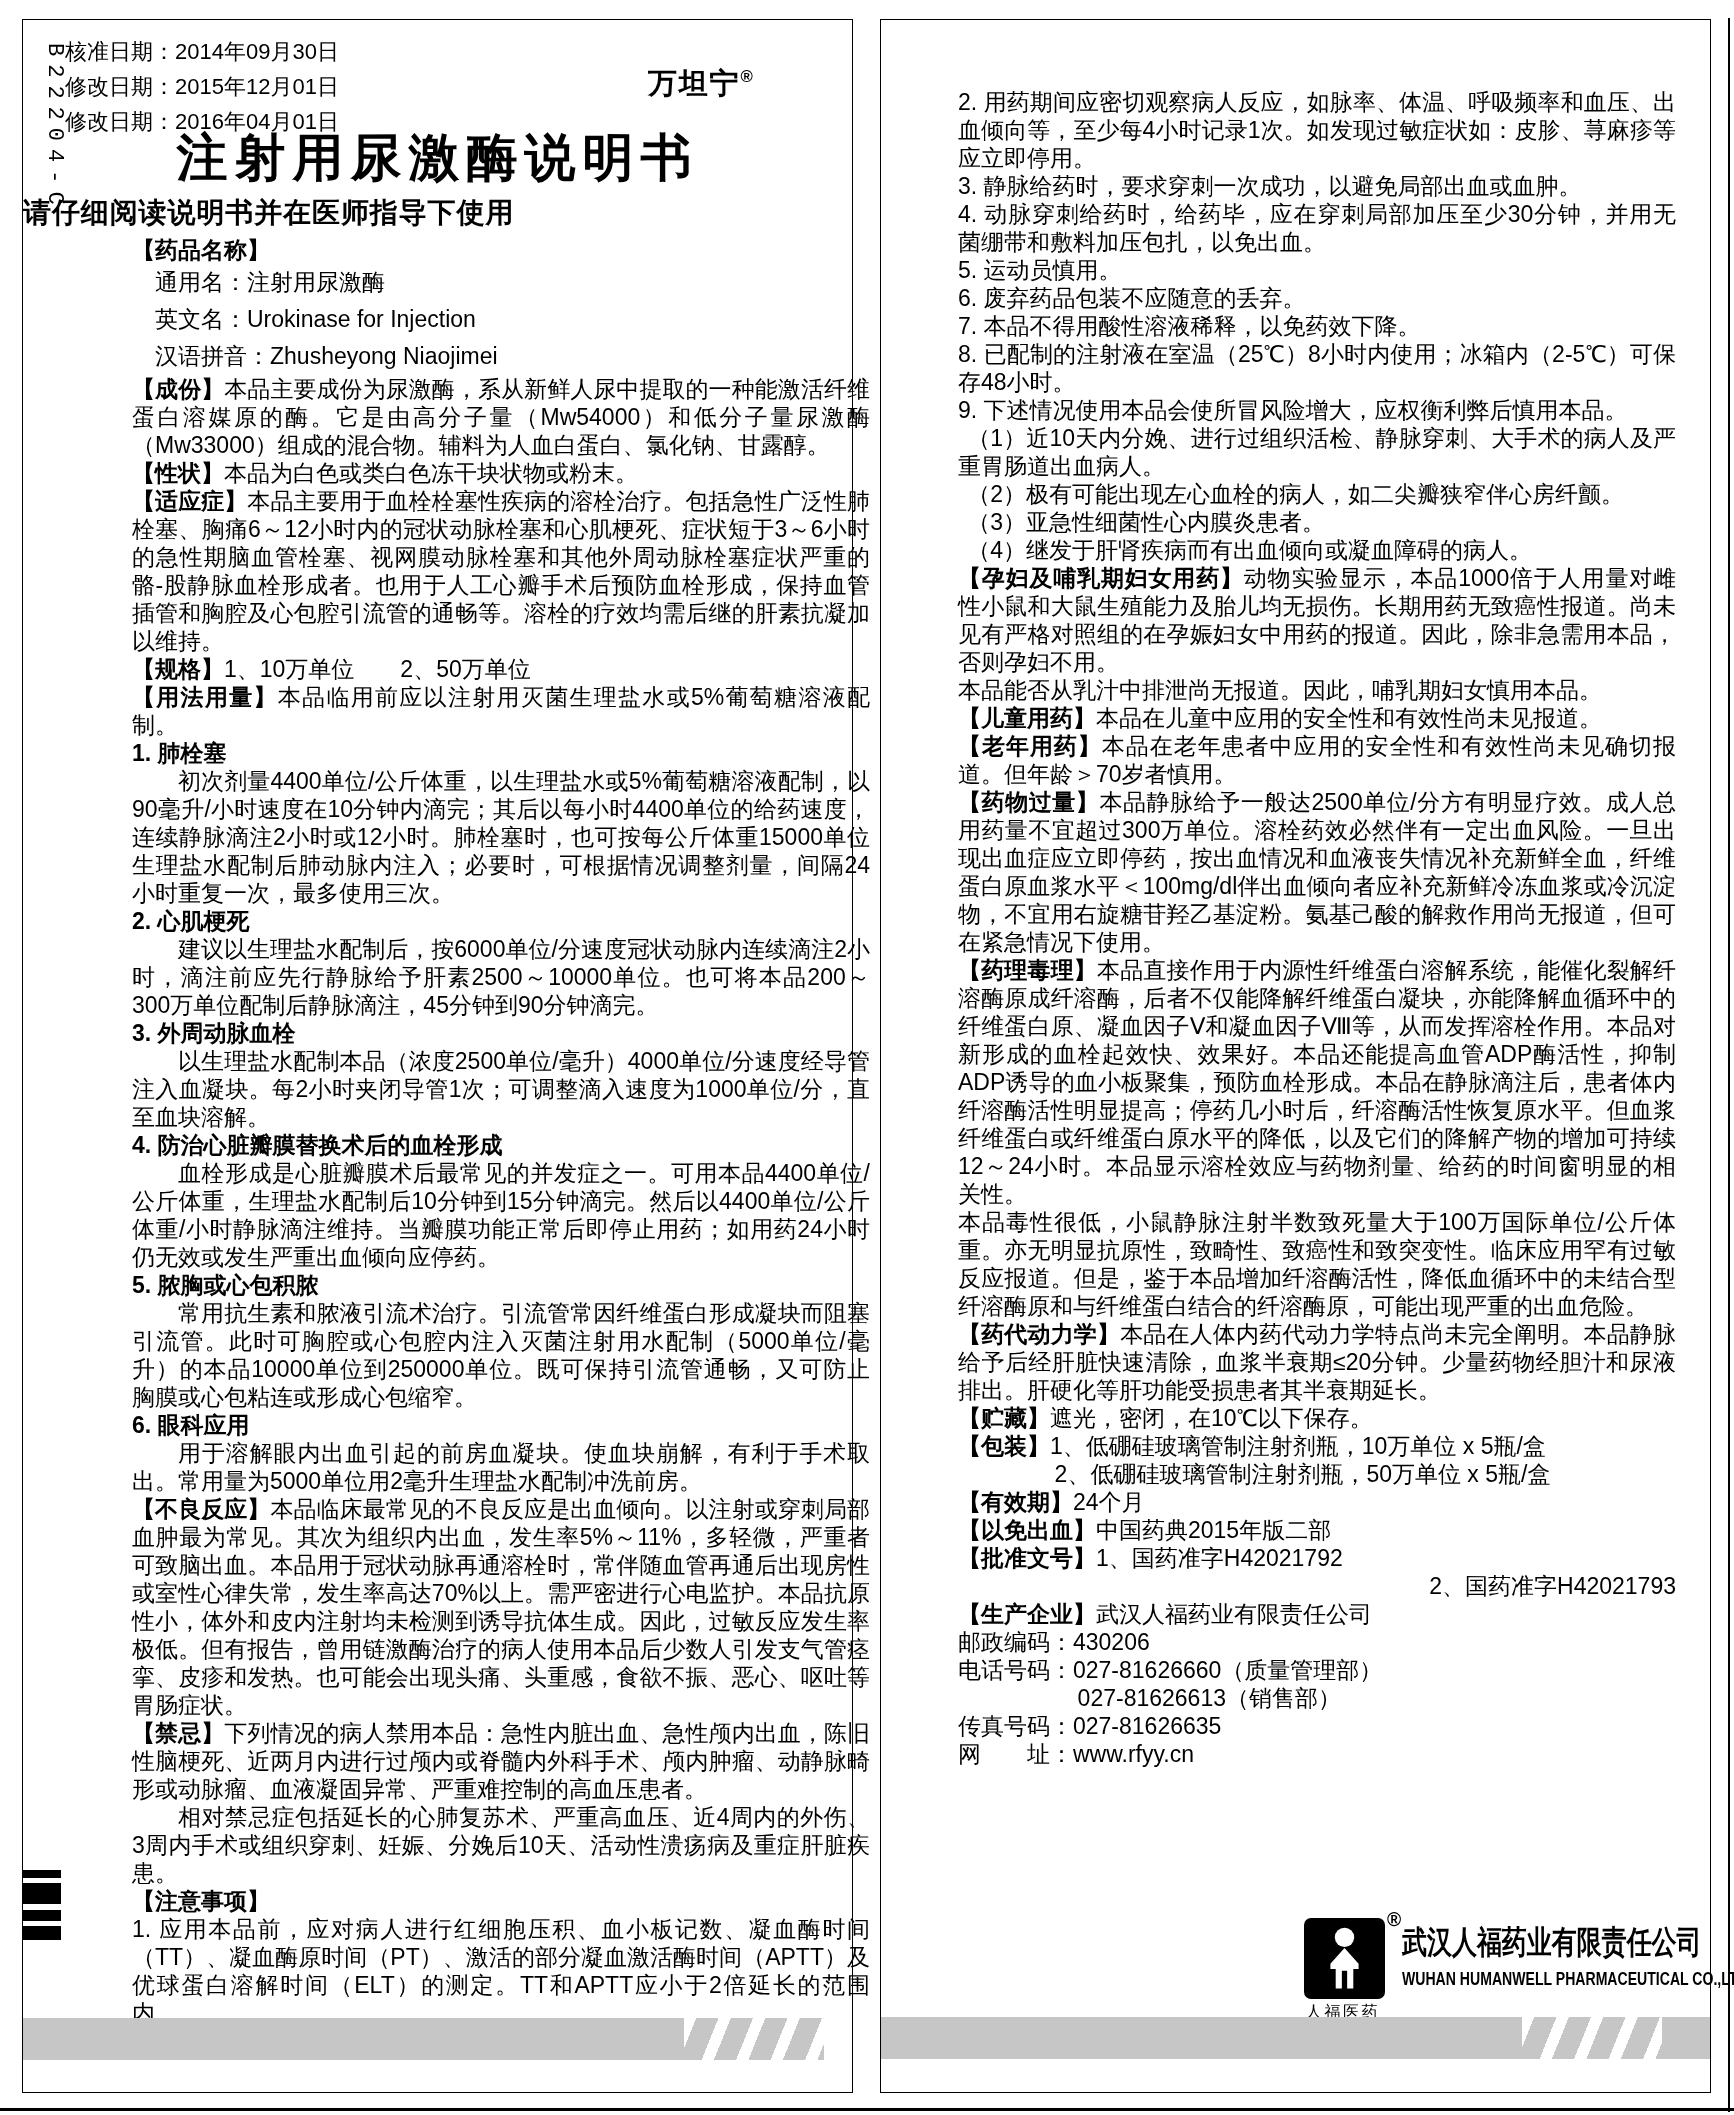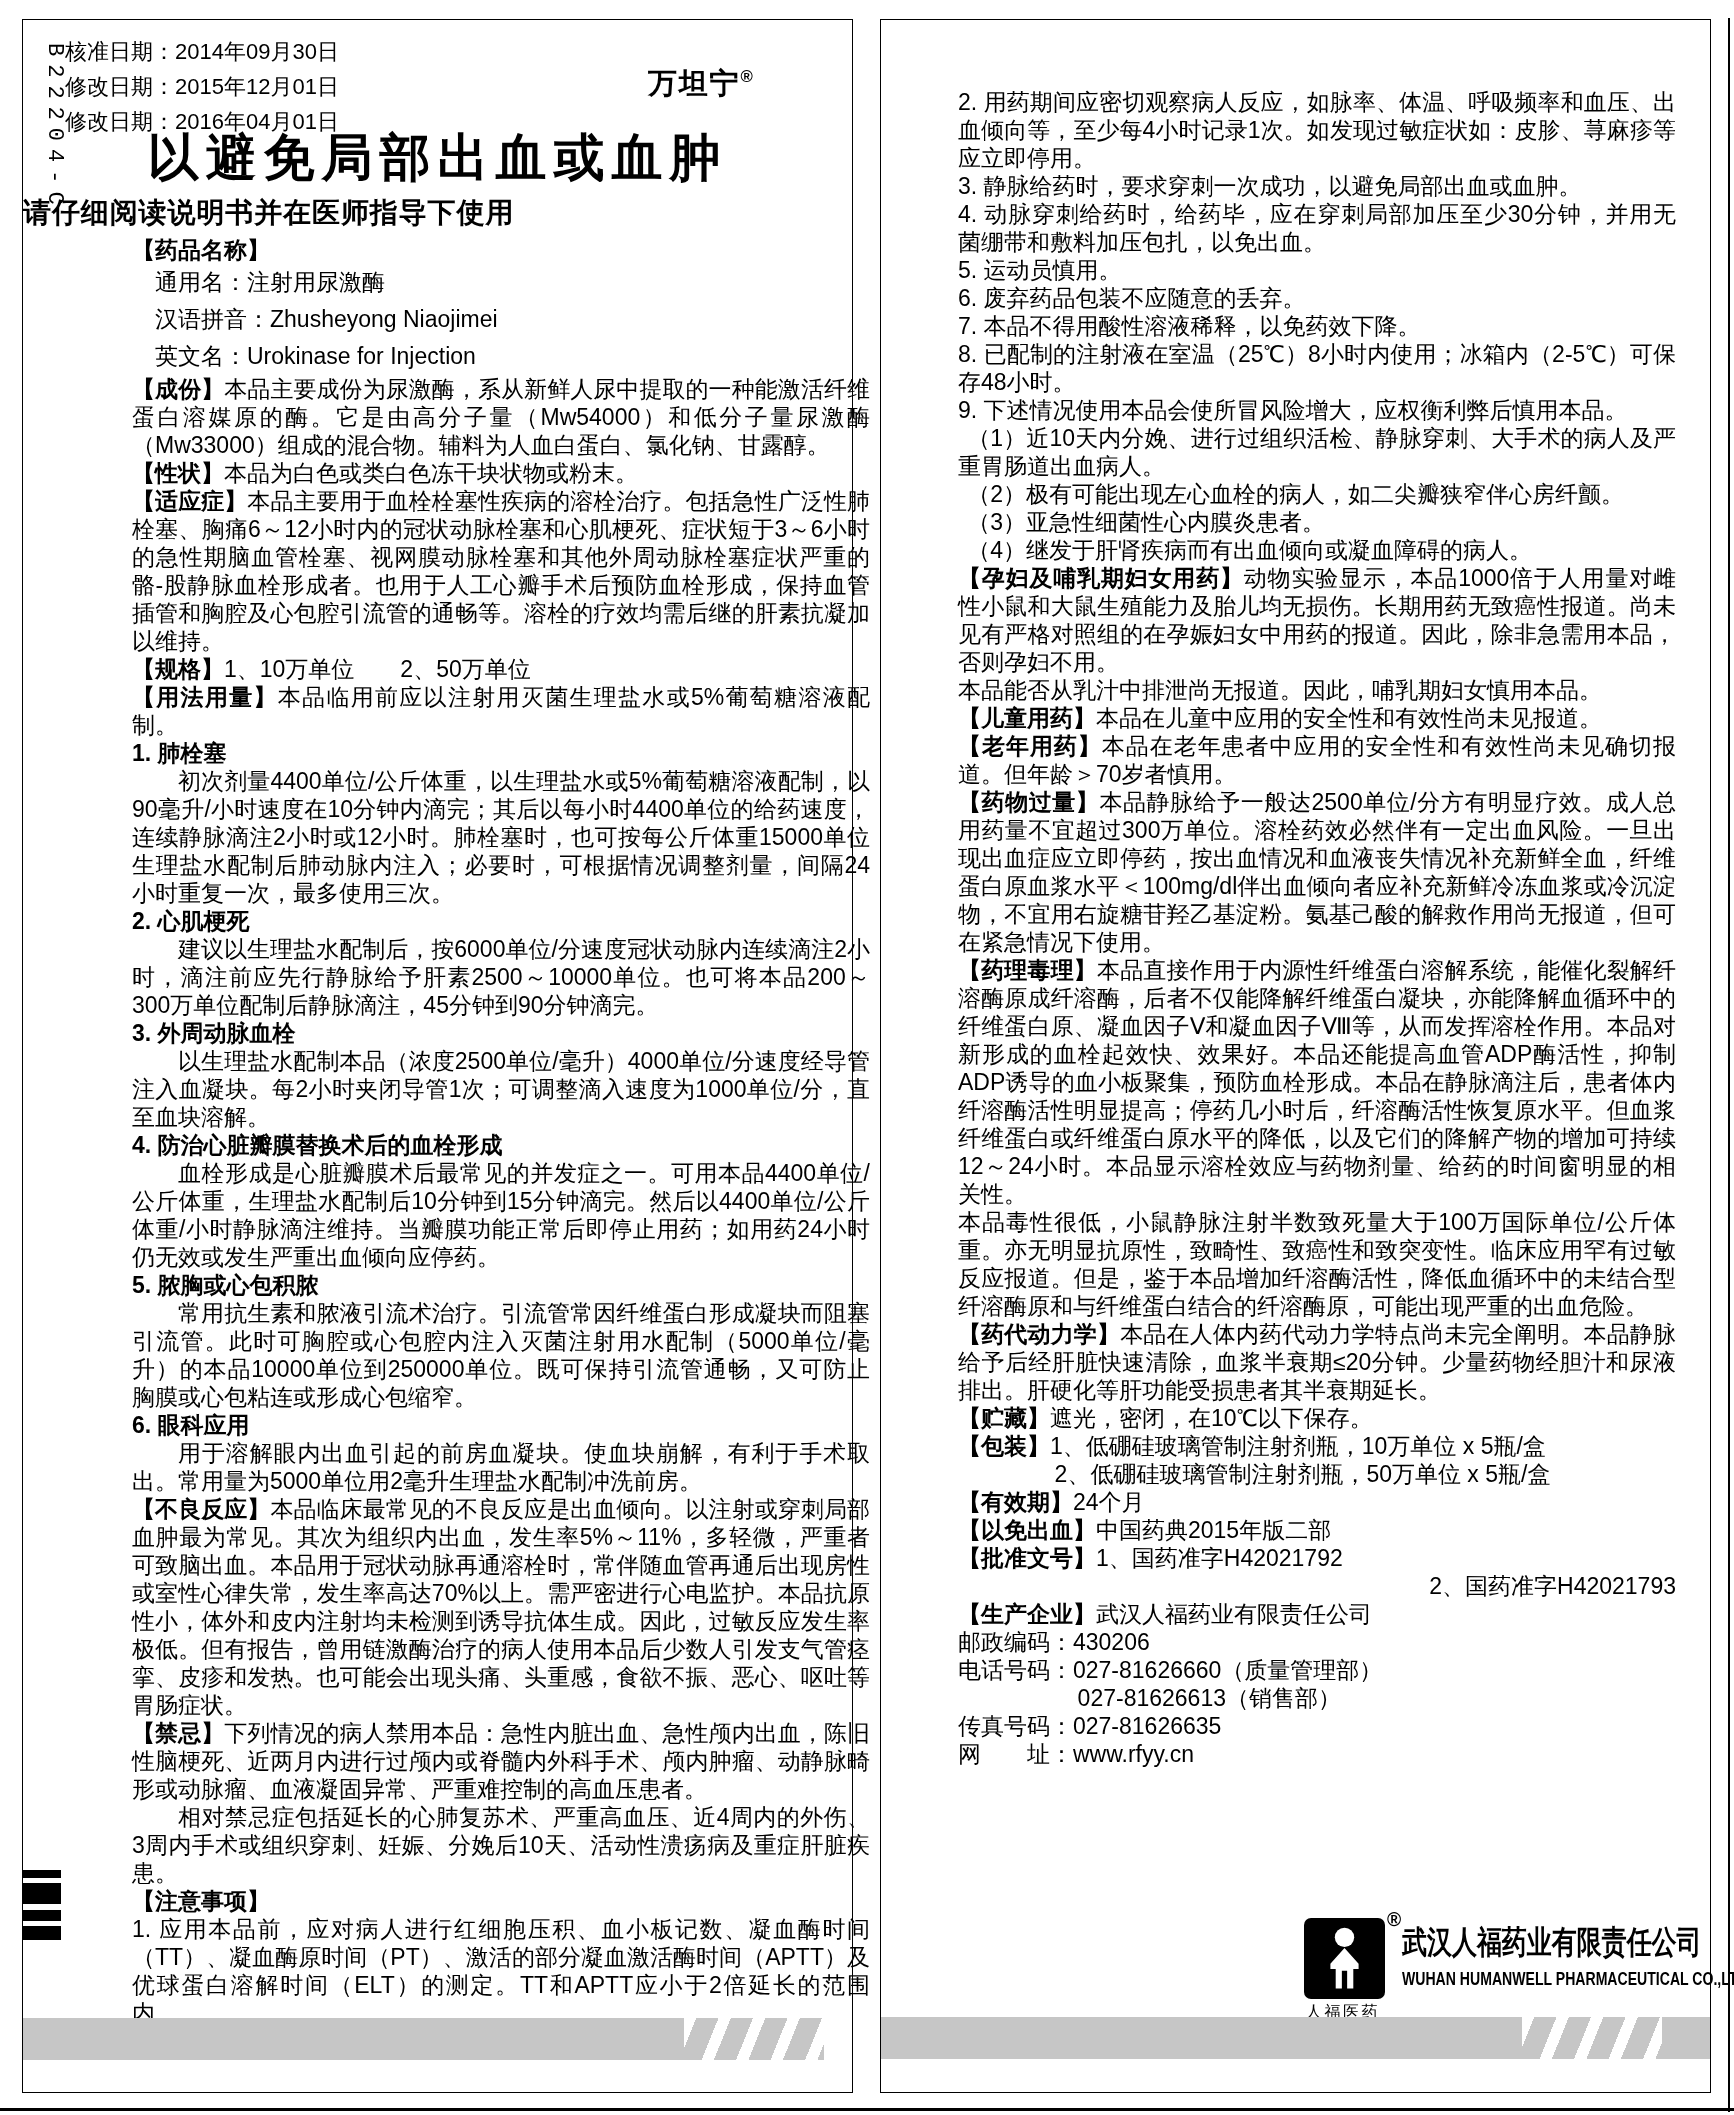--- a/index.html
+++ b/index.html
@@ -76,27 +76,27 @@
 <body>
 
 <div class="page" id="left-page">
   <div class="vert-code">B22204-C</div>
   <div class="dates">
     <div>核准日期：2014年09月30日</div>
     <div>修改日期：2015年12月01日</div>
     <div>修改日期：2016年04月01日</div>
   </div>
   <div class="brand"><span>万坦宁</span><sup>®</sup></div>
-  <div class="doc-title">以避免局部出血或血肿</div>
+  <div class="doc-title">注射用尿激酶说明书</div>
   <div class="doc-subtitle">请仔细阅读说明书并在医师指导下使用</div>
   <div class="body-flow" id="left-body">
       <p class="para"><b class="lbl">【药品名称】</b></p>
       <p class="name">通用名：注射用尿激酶</p>
+      <p class="name">英文名：Urokinase for Injection</p>
       <p class="name">汉语拼音：Zhusheyong Niaojimei</p>
-      <p class="name">英文名：Urokinase for Injection</p>
       <p class="para"><b class="lbl">【成份】</b>本品主要成份为尿激酶，系从新鲜人尿中提取的一种能激活纤维蛋白溶媒原的酶。它是由高分子量（Mw54000）和低分子量尿激酶（Mw33000）组成的混合物。辅料为人血白蛋白、氯化钠、甘露醇。</p>
       <p class="para"><b class="lbl">【性状】</b>本品为白色或类白色冻干块状物或粉末。</p>
       <p class="para"><b class="lbl">【适应症】</b>本品主要用于血栓栓塞性疾病的溶栓治疗。包括急性广泛性肺栓塞、胸痛6～12小时内的冠状动脉栓塞和心肌梗死、症状短于3～6小时的急性期脑血管栓塞、视网膜动脉栓塞和其他外周动脉栓塞症状严重的骼-股静脉血栓形成者。也用于人工心瓣手术后预防血栓形成，保持血管插管和胸腔及心包腔引流管的通畅等。溶栓的疗效均需后继的肝素抗凝加以维持。</p>
       <p class="para"><b class="lbl">【规格】</b>1、10万单位　　2、50万单位</p>
       <p class="para"><b class="lbl">【用法用量】</b>本品临用前应以注射用灭菌生理盐水或5%葡萄糖溶液配制。</p>
       <p class="sub">1. 肺栓塞</p>
       <p class="indent">初次剂量4400单位/公斤体重，以生理盐水或5%葡萄糖溶液配制，以90毫升/小时速度在10分钟内滴完；其后以每小时4400单位的给药速度，连续静脉滴注2小时或12小时。肺栓塞时，也可按每公斤体重15000单位生理盐水配制后肺动脉内注入；必要时，可根据情况调整剂量，间隔24小时重复一次，最多使用三次。</p>
       <p class="sub">2. 心肌梗死</p>
       <p class="indent">建议以生理盐水配制后，按6000单位/分速度冠状动脉内连续滴注2小时，滴注前应先行静脉给予肝素2500～10000单位。也可将本品200～300万单位配制后静脉滴注，45分钟到90分钟滴完。</p>
       <p class="sub">3. 外周动脉血栓</p>

